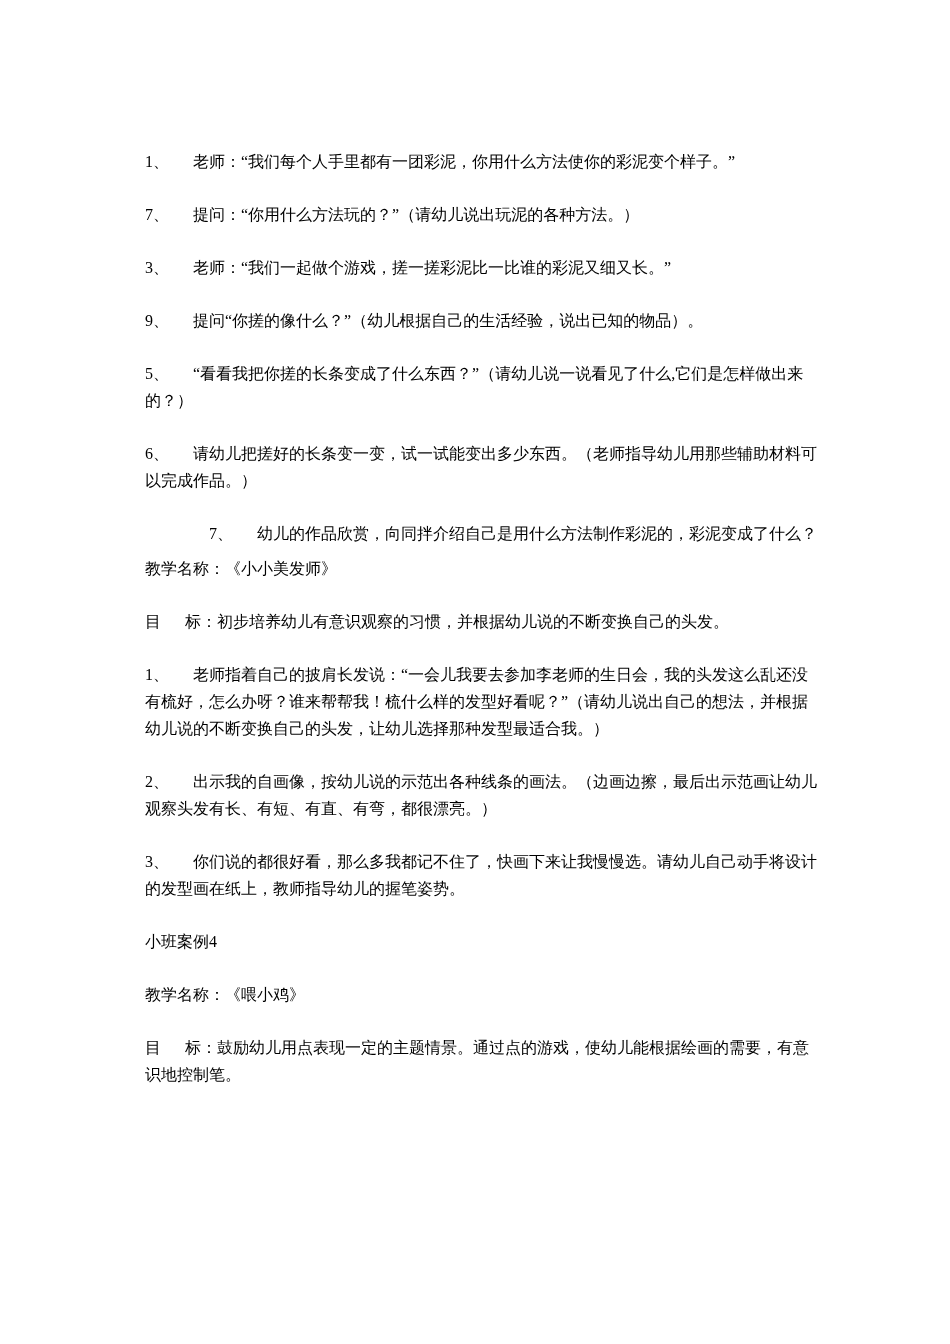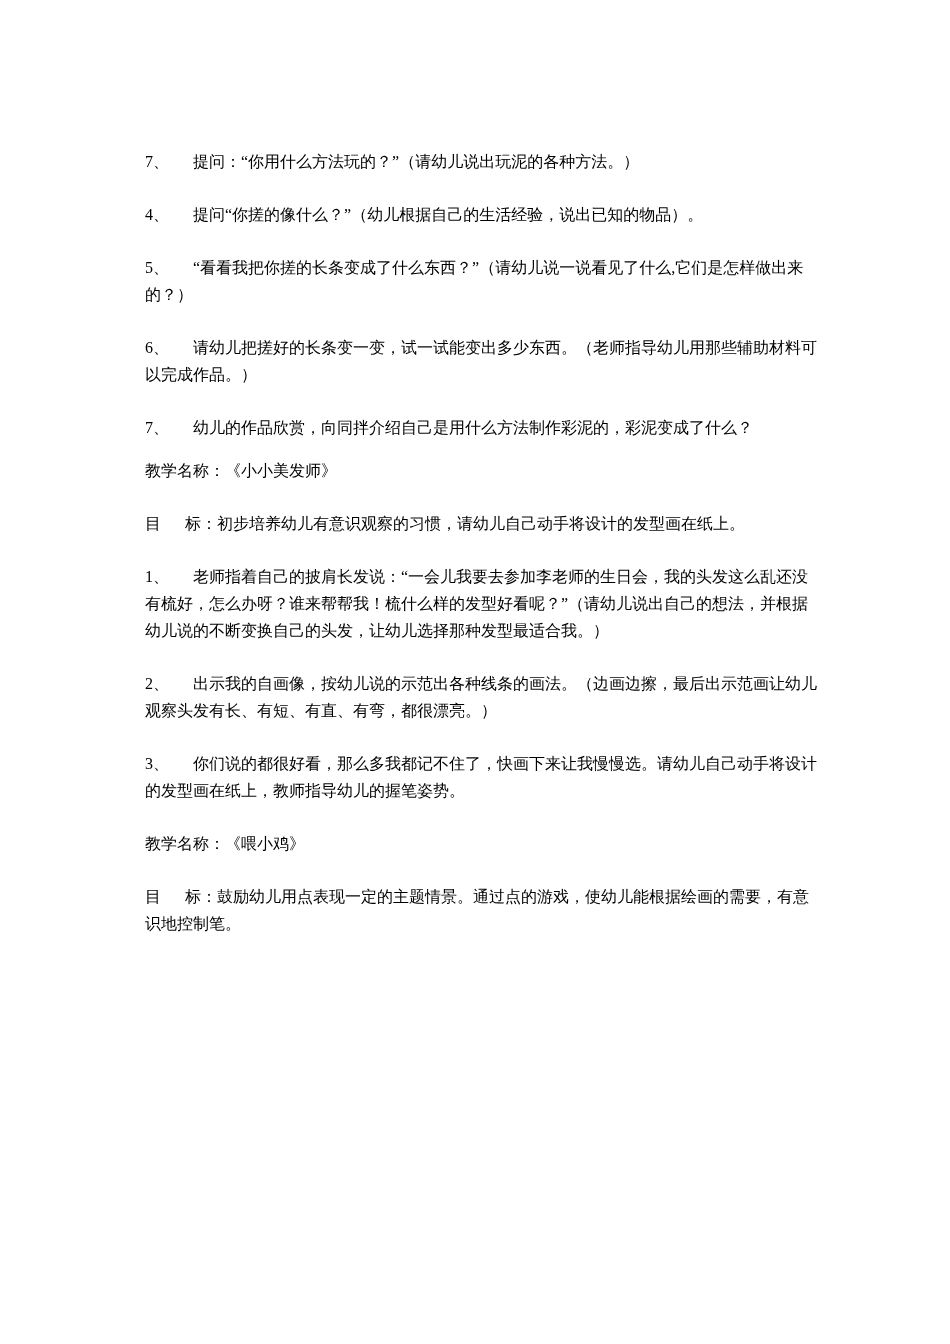--- a/index.html
+++ b/index.html
@@ -25,34 +25,38 @@
     padding: 148px 133px 0 145px;
     font-size: 16px;
     line-height: 27px;
   }
   .para {
     white-space: pre-wrap;
     word-break: break-all;
     margin: 0 0 26px 0;
   }
   .para.tight {
-    margin-bottom: 16px;
+    margin-bottom: 8px;
+    text-align: right;
   }
 </style>
 </head>
 <body>
 
 <div class="page">
   <div class="content">
+    <div class="para">1、      老师：“我们每个人手里都有一团彩泥，你用什么方法使你的彩泥变个样子。”</div>
     <div class="para">7、      提问：“你用什么方法玩的？”（请幼儿说出玩泥的各种方法。）</div>
-    <div class="para">4、      提问“你搓的像什么？”（幼儿根据自己的生活经验，说出已知的物品）。</div>
+    <div class="para">3、      老师：“我们一起做个游戏，搓一搓彩泥比一比谁的彩泥又细又长。”</div>
+    <div class="para">9、      提问“你搓的像什么？”（幼儿根据自己的生活经验，说出已知的物品）。</div>
     <div class="para">5、      “看看我把你搓的长条变成了什么东西？”（请幼儿说一说看见了什么,它们是怎样做出来的？）</div>
     <div class="para">6、      请幼儿把搓好的长条变一变，试一试能变出多少东西。（老师指导幼儿用那些辅助材料可以完成作品。）</div>
     <div class="para tight">7、      幼儿的作品欣赏，向同拌介绍自己是用什么方法制作彩泥的，彩泥变成了什么？</div>
     <div class="para">教学名称：《小小美发师》</div>
-    <div class="para">目      标：初步培养幼儿有意识观察的习惯，请幼儿自己动手将设计的发型画在纸上。</div>
+    <div class="para">目      标：初步培养幼儿有意识观察的习惯，并根据幼儿说的不断变换自己的头发。</div>
     <div class="para">1、      老师指着自己的披肩长发说：“一会儿我要去参加李老师的生日会，我的头发这么乱还没有梳好，怎么办呀？谁来帮帮我！梳什么样的发型好看呢？”（请幼儿说出自己的想法，并根据幼儿说的不断变换自己的头发，让幼儿选择那种发型最适合我。）</div>
     <div class="para">2、      出示我的自画像，按幼儿说的示范出各种线条的画法。（边画边擦，最后出示范画让幼儿观察头发有长、有短、有直、有弯，都很漂亮。）</div>
     <div class="para">3、      你们说的都很好看，那么多我都记不住了，快画下来让我慢慢选。请幼儿自己动手将设计的发型画在纸上，教师指导幼儿的握笔姿势。</div>
+    <div class="para">小班案例4</div>
     <div class="para">教学名称：《喂小鸡》</div>
     <div class="para">目      标：鼓励幼儿用点表现一定的主题情景。通过点的游戏，使幼儿能根据绘画的需要，有意识地控制笔。</div>
   </div>
 </div>
 
 </body></html>

